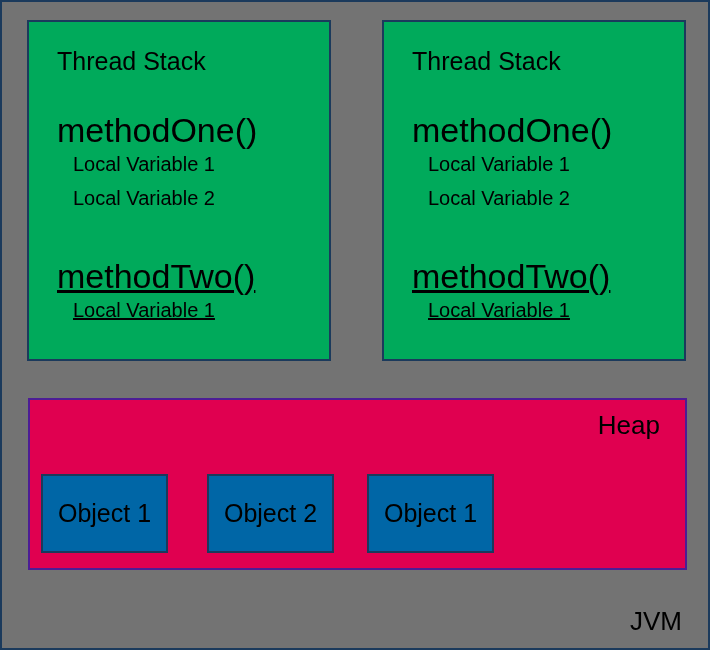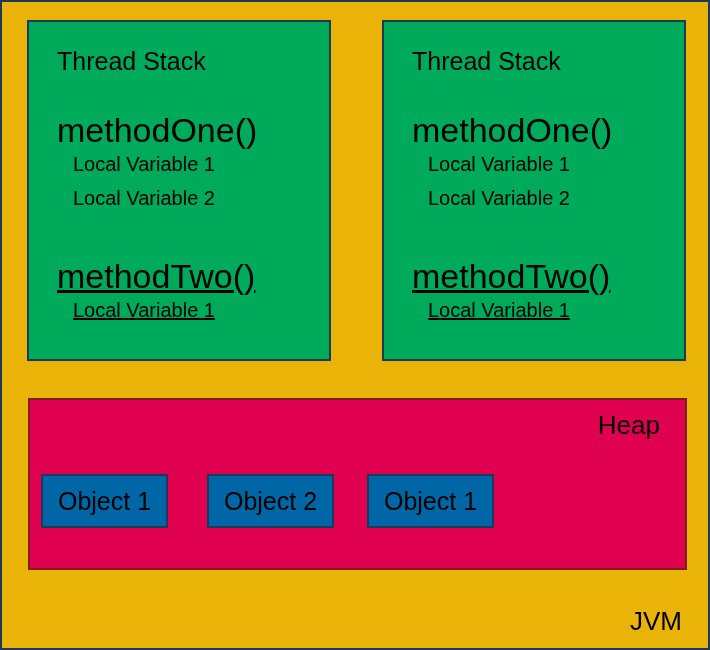--- a/index.html
+++ b/index.html
@@ -19,21 +19,21 @@
     overflow: hidden;
   }
   
   .jvm-box {
     position: absolute;
     left: 0;
     top: 0;
     width: 710px;
     height: 650px;
     box-sizing: border-box;
-    background: #eab308;
+    background: #737373;
     border: 2px solid #1b3a5c;
   }
   .jvm-label {
     position: absolute;
     right: 26px;
     bottom: 14px;
     font-size: 26px;
     color: #000000;
     line-height: 1;
     white-space: nowrap;
@@ -85,42 +85,42 @@
   }
   
   .heap-box {
     position: absolute;
     left: 26px;
     top: 396px;
     width: 659px;
     height: 172px;
     box-sizing: border-box;
     background: #e00050;
-    border: 2px solid #7f1d1d;
+    border: 2px solid #4c1d95;
   }
   .heap-label {
     position: absolute;
     right: 25px;
     top: 10px;
     font-size: 26px;
     color: #000000;
     line-height: 1.2;
     white-space: nowrap;
   }
   .object-row {
     position: absolute;
     left: 0;
     top: 74px;
     width: 100%;
     height: 71px;
   }
   .object-box {
     position: absolute;
     top: 0;
-    height: 54px;
+    height: 79px;
     box-sizing: border-box;
     background: #0066a6;
     border: 2px solid #1b3a5c;
     display: flex;
     align-items: center;
     justify-content: center;
   }
   .object-label {
     font-size: 25px;
     color: #000000;

